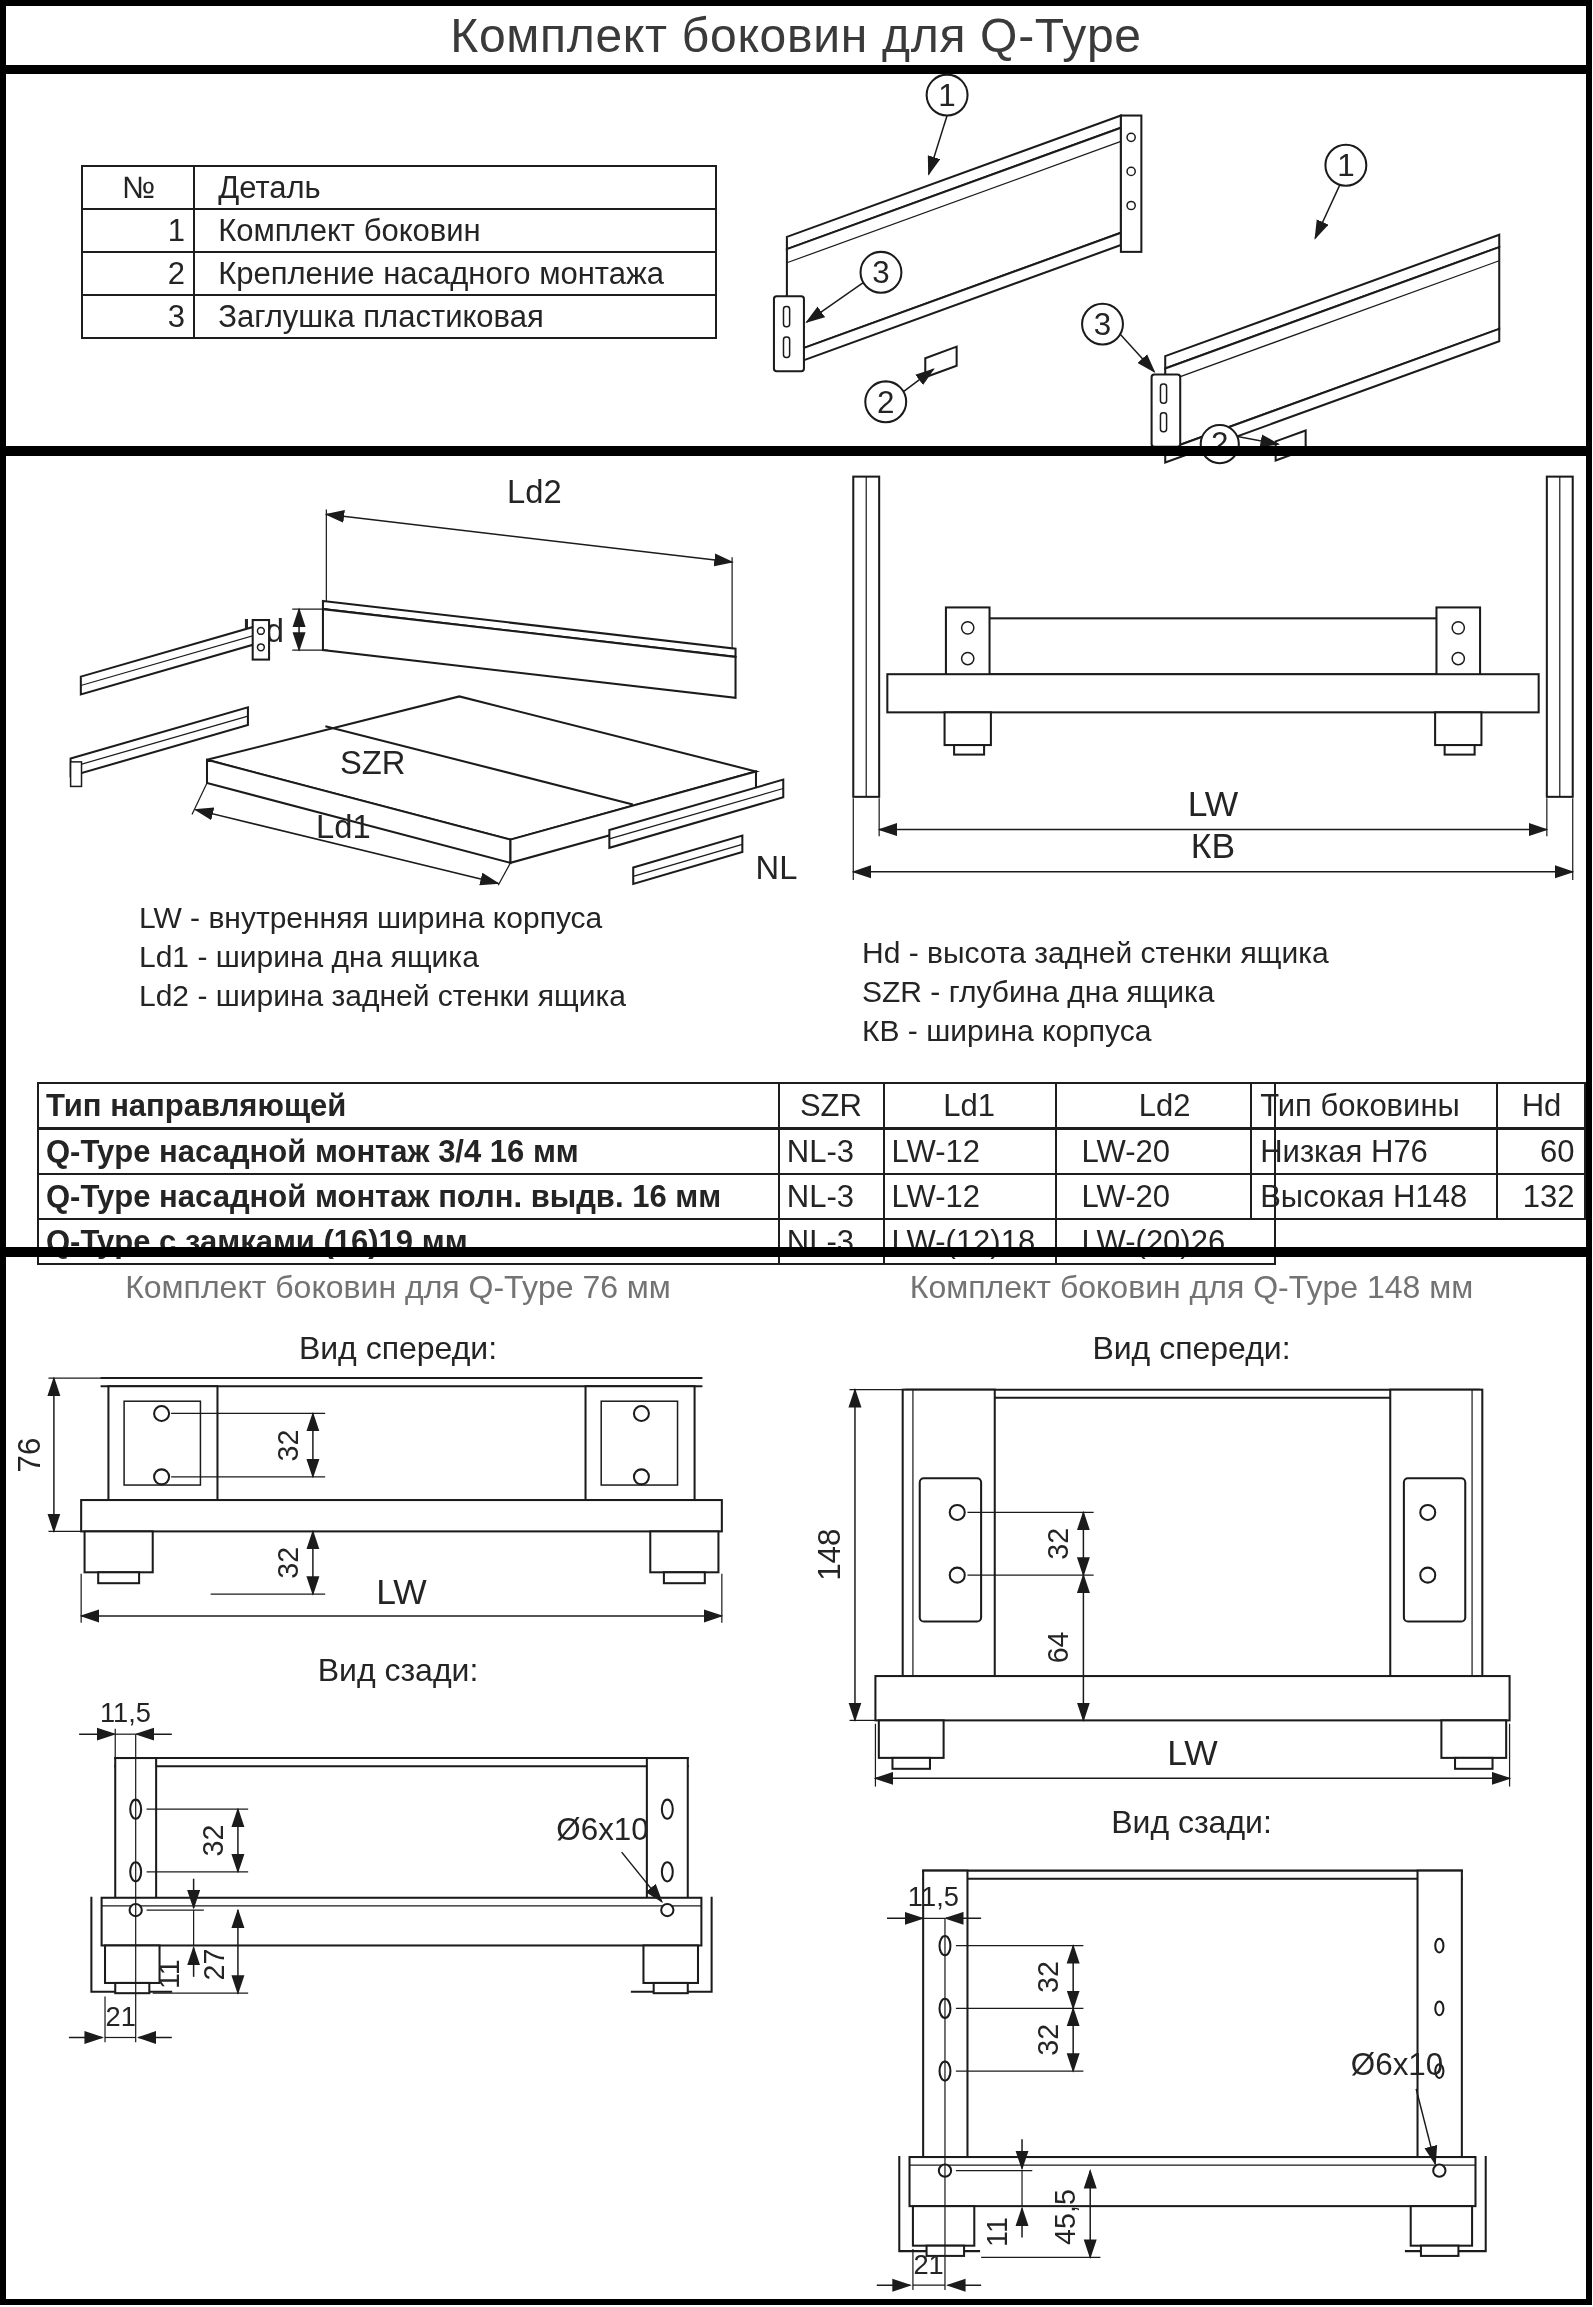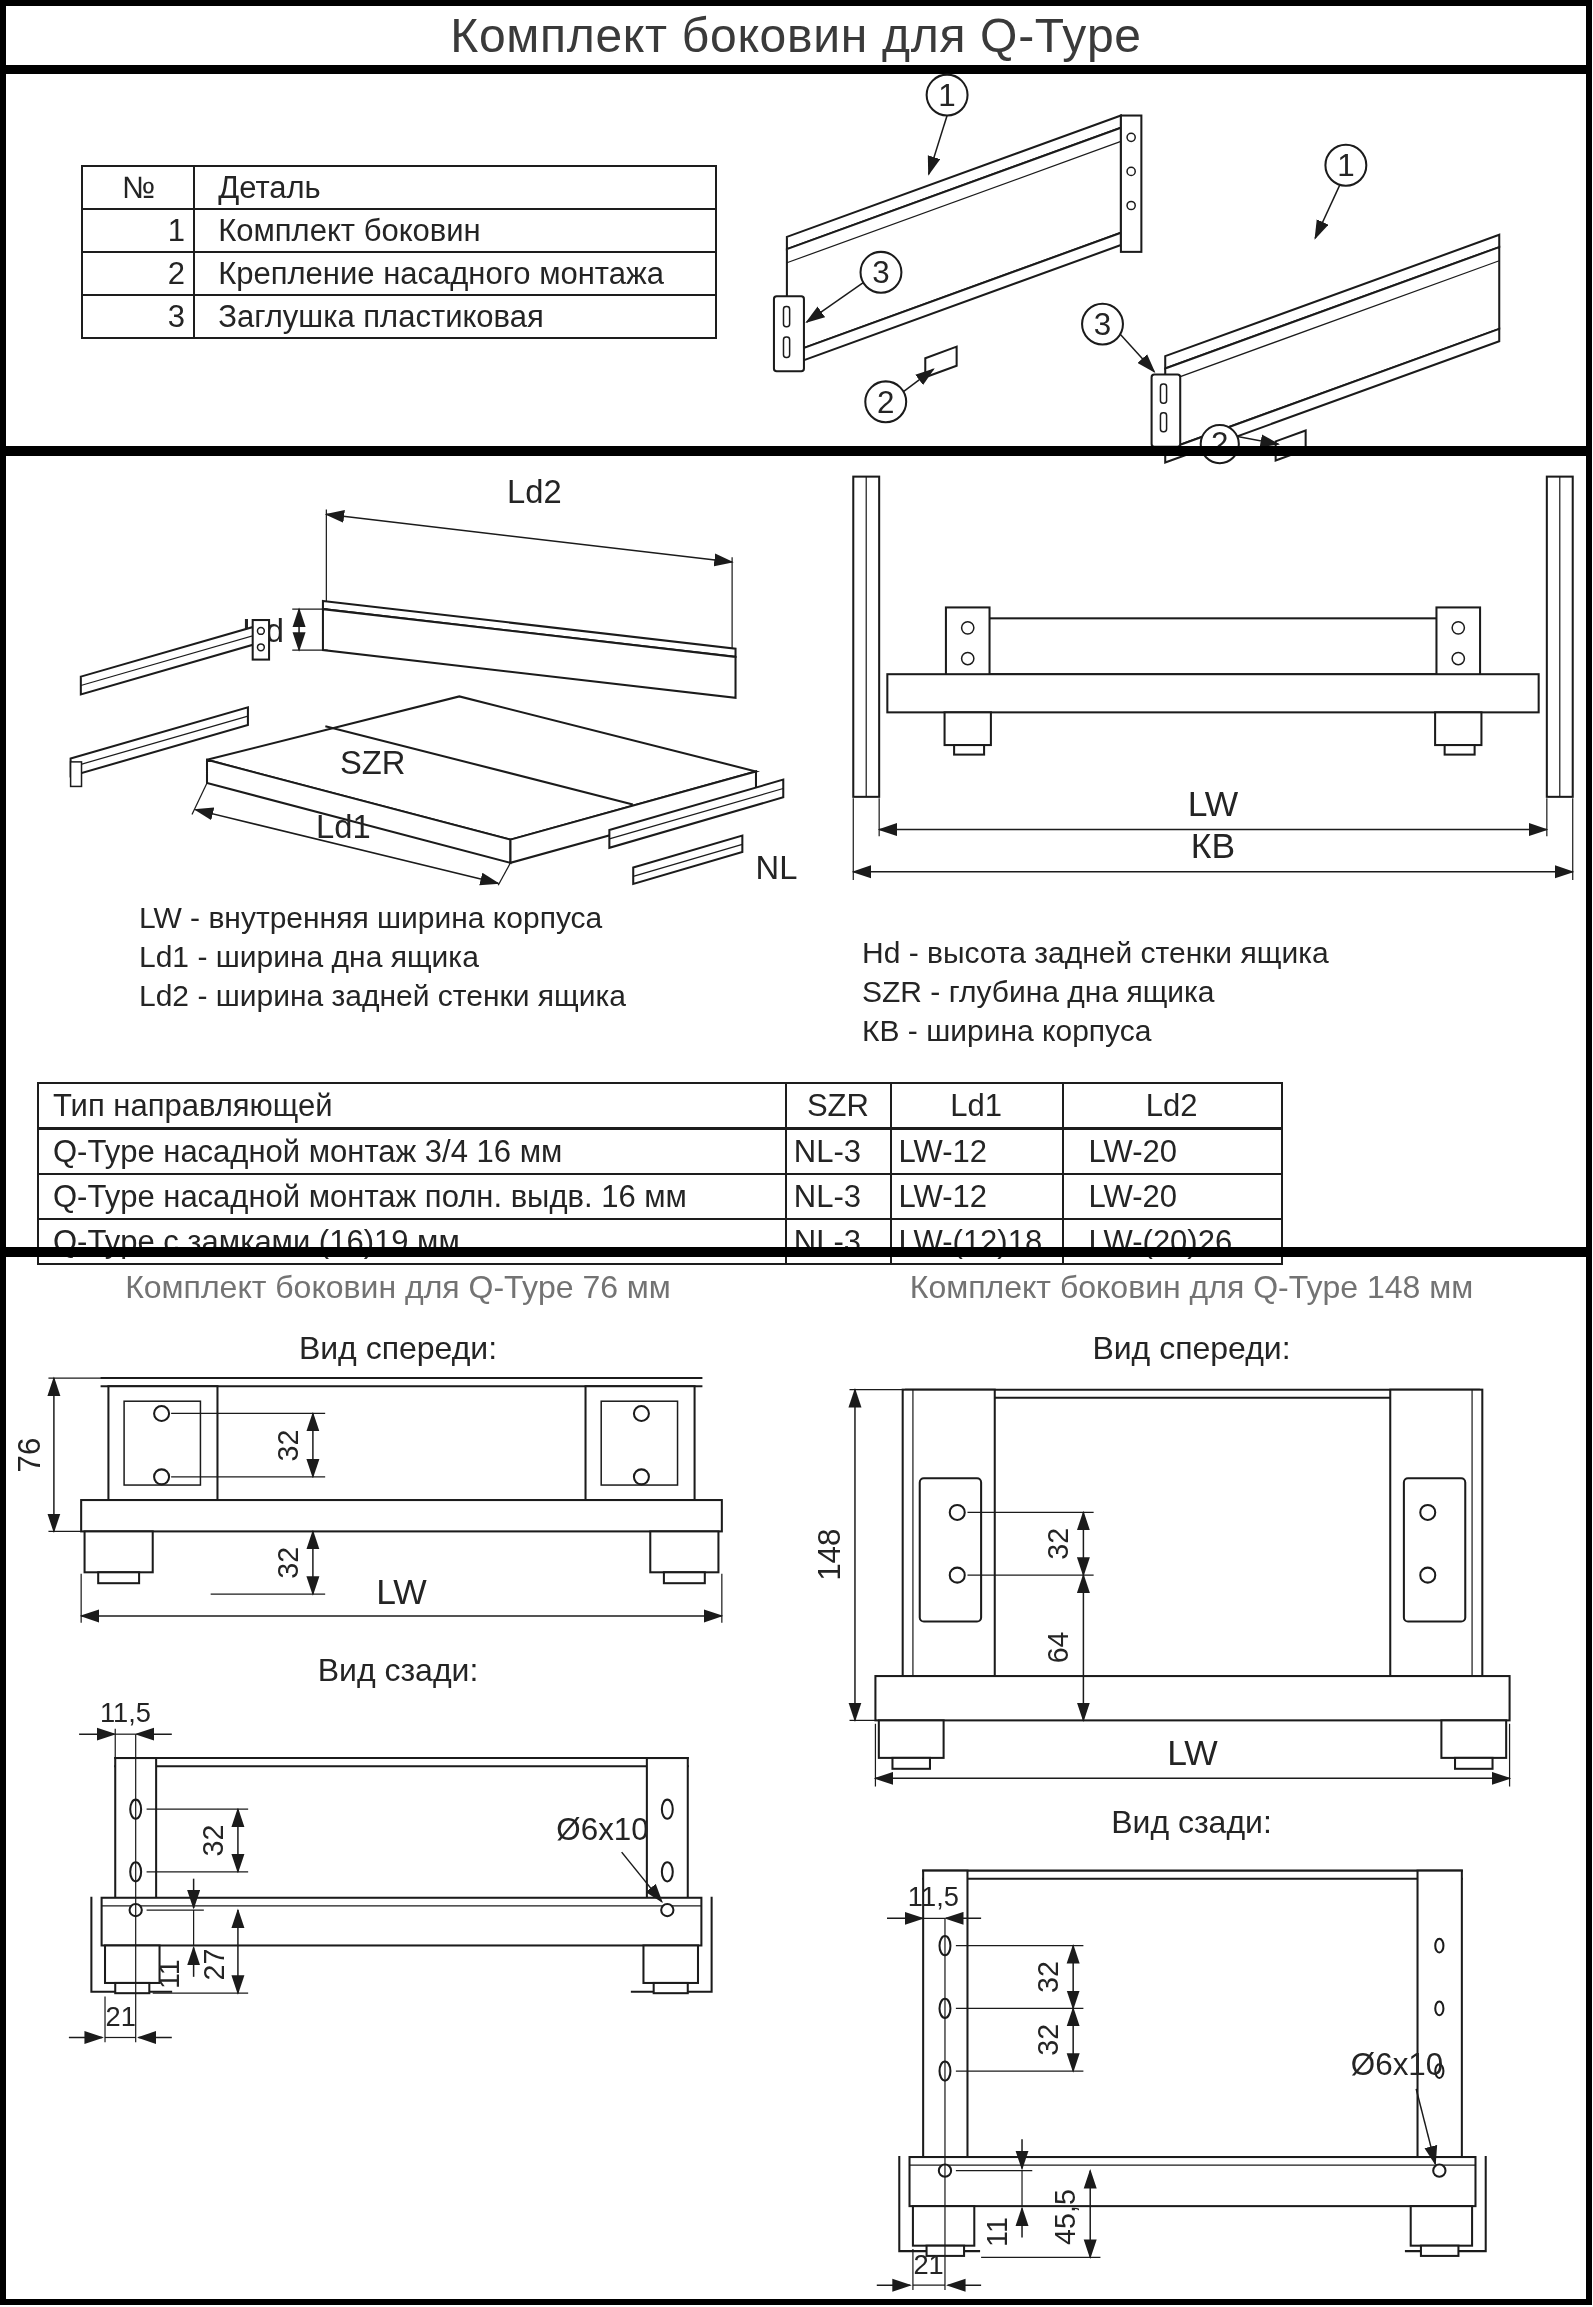--- a/index.html
+++ b/index.html
@@ -9,21 +9,21 @@
   .sep{position:absolute;left:0;right:0;height:8.9px;background:#000;}
   .title-bar{top:0;left:0;right:0;height:59px;display:flex;align-items:center;justify-content:center;
              font-size:48px;font-weight:500;color:#3a3a3a;letter-spacing:0.7px;}
   table{border-collapse:collapse;table-layout:fixed;}
   td{border:2px solid #1d1d1d;font-size:31px;color:#242424;white-space:nowrap;overflow:hidden;vertical-align:middle;}
   .parts td{height:39px;}
   .parts .c-num{width:101px;text-align:right;padding-right:8.2px;}
   .parts .c-name{width:496px;padding-left:23px;}
   .parts .hnum{text-align:center;padding-right:0;}
   .gt td{height:41px;}
-  .gt .c0{width:731px;padding-left:14px;}
+  .gt .c0{width:731px;padding-left:7px;font-weight:bold;}
   .gt .c1{width:95px;padding-left:6.8px;}
   .gt .c2{width:162px;padding-left:6.8px;}
   .gt .c3{width:191px;padding-left:25px;}
   .gt .hdr td{border-bottom-width:3.4px;}
   .gt .hc{text-align:center;padding-left:0;}
   .st td{height:41px;}
   .st .c0{width:240px;padding-left:8.2px;}
   .st .c1{width:80px;text-align:right;padding-right:9.5px;}
   .st .hdr td{border-bottom-width:3.4px;}
   .st .hc{text-align:center;padding-right:0;}
@@ -259,20 +259,36 @@
       </tr>
       <tr>
         <td class="c0">Q-Type с замками (16)19 мм</td>
         <td class="c1">NL-3</td>
         <td class="c2">LW-(12)18</td>
         <td class="c3">LW-(20)26</td>
       </tr>
     </tbody>
   </table>
 
+  <table class="abs st" style="left:1244px;top:1076px;">
+    <tbody>
+      <tr class="hdr">
+        <td class="c0">Тип боковины</td>
+        <td class="c1 hc">Hd</td>
+      </tr>
+      <tr>
+        <td class="c0">Низкая Н76</td>
+        <td class="c1">60</td>
+      </tr>
+      <tr>
+        <td class="c0">Высокая Н148</td>
+        <td class="c1">132</td>
+      </tr>
+    </tbody>
+  </table>
 
   <div class="sep" style="top:1241px;height:9.5px;"></div>
 
   <div class="abs colhead" style="left:0;top:1263px;width:784px;">Комплект боковин для Q-Type 76 мм</div>
   <div class="abs colhead" style="left:791px;top:1263px;width:789px;">Комплект боковин для Q-Type 148 мм</div>
   <div class="abs viewlbl" style="left:0;top:1324px;width:784px;">Вид спереди:</div>
   <div class="abs viewlbl" style="left:791px;top:1324px;width:789px;">Вид спереди:</div>
 
   <svg class="abs" style="left:6.8px;top:1363px;" width="777" height="273" viewBox="0 0 1140 400">
     <defs>

